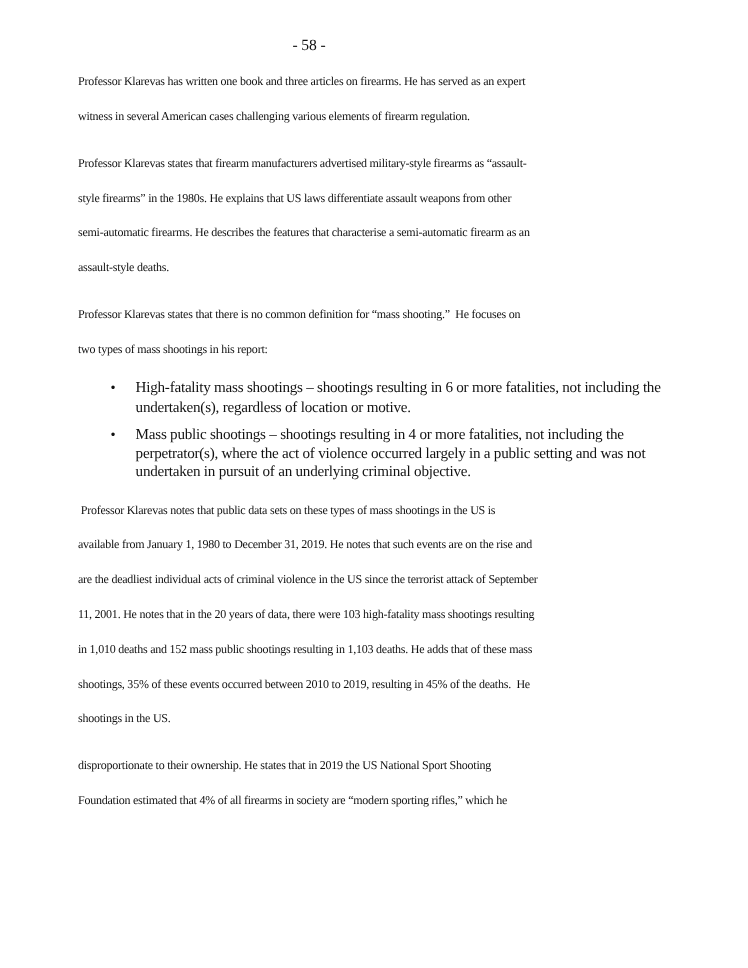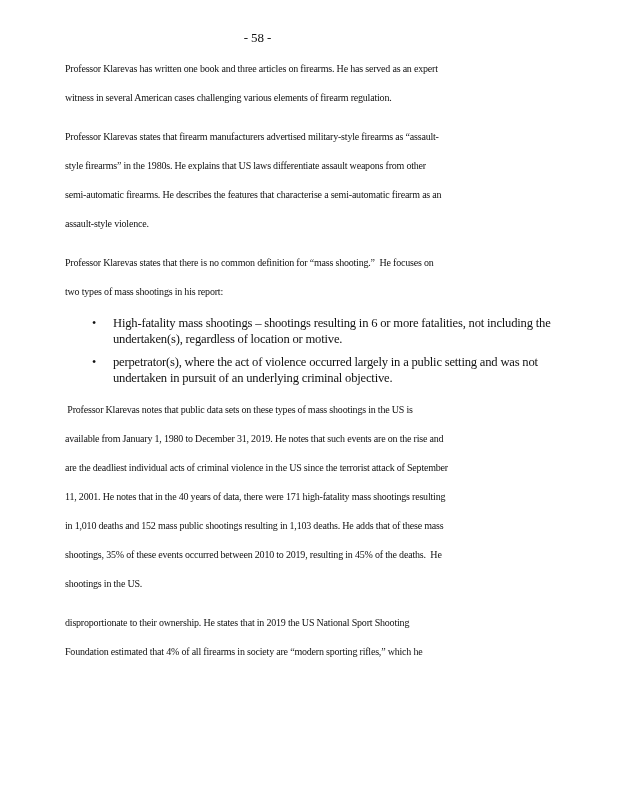--- a/index.html
+++ b/index.html
@@ -70,53 +70,54 @@
 
   <div class="para">
     <div class="line">Professor Klarevas has written one book and three articles on firearms. He has served as an expert</div>
     <div class="line">witness in several American cases challenging various elements of firearm regulation.</div>
   </div>
 
   <div class="para">
     <div class="line">Professor Klarevas states that firearm manufacturers advertised military-style firearms as “assault-</div>
     <div class="line">style firearms” in the 1980s. He explains that US laws differentiate assault weapons from other</div>
     <div class="line">semi-automatic firearms. He describes the features that characterise a semi-automatic firearm as an</div>
-    <div class="line">assault-style violence.</div>
+    <div class="line">assault-style deaths.</div>
   </div>
 
   <div class="para">
     <div class="line">Professor Klarevas states that there is no common definition for “mass shooting.”  He focuses on</div>
     <div class="line">two types of mass shootings in his report:</div>
   </div>
 
   <div class="bullet-list">
 
     <div class="bullet-item">
       <span class="bullet-marker">•</span>
       <div class="bullet-lines">
         <div class="line">High-fatality mass shootings – shootings resulting in 6 or more fatalities, not including the</div>
         <div class="line">undertaken(s), regardless of location or motive.</div>
       </div>
     </div>
 
     <div class="bullet-item">
       <span class="bullet-marker">•</span>
       <div class="bullet-lines">
+        <div class="line">Mass public shootings – shootings resulting in 4 or more fatalities, not including the</div>
         <div class="line">perpetrator(s), where the act of violence occurred largely in a public setting and was not</div>
         <div class="line">undertaken in pursuit of an underlying criminal objective.</div>
       </div>
     </div>
 
   </div>
 
   <div class="para">
     <div class="line"> Professor Klarevas notes that public data sets on these types of mass shootings in the US is</div>
     <div class="line">available from January 1, 1980 to December 31, 2019. He notes that such events are on the rise and</div>
     <div class="line">are the deadliest individual acts of criminal violence in the US since the terrorist attack of September</div>
-    <div class="line">11, 2001. He notes that in the 40 years of data, there were 171 high-fatality mass shootings resulting</div>
+    <div class="line">11, 2001. He notes that in the 20 years of data, there were 103 high-fatality mass shootings resulting</div>
     <div class="line">in 1,010 deaths and 152 mass public shootings resulting in 1,103 deaths. He adds that of these mass</div>
     <div class="line">shootings, 35% of these events occurred between 2010 to 2019, resulting in 45% of the deaths.  He</div>
     <div class="line">shootings in the US.</div>
   </div>
 
   <div class="para">
     <div class="line">disproportionate to their ownership. He states that in 2019 the US National Sport Shooting</div>
     <div class="line">Foundation estimated that 4% of all firearms in society are “modern sporting rifles,” which he</div>
   </div>
 

